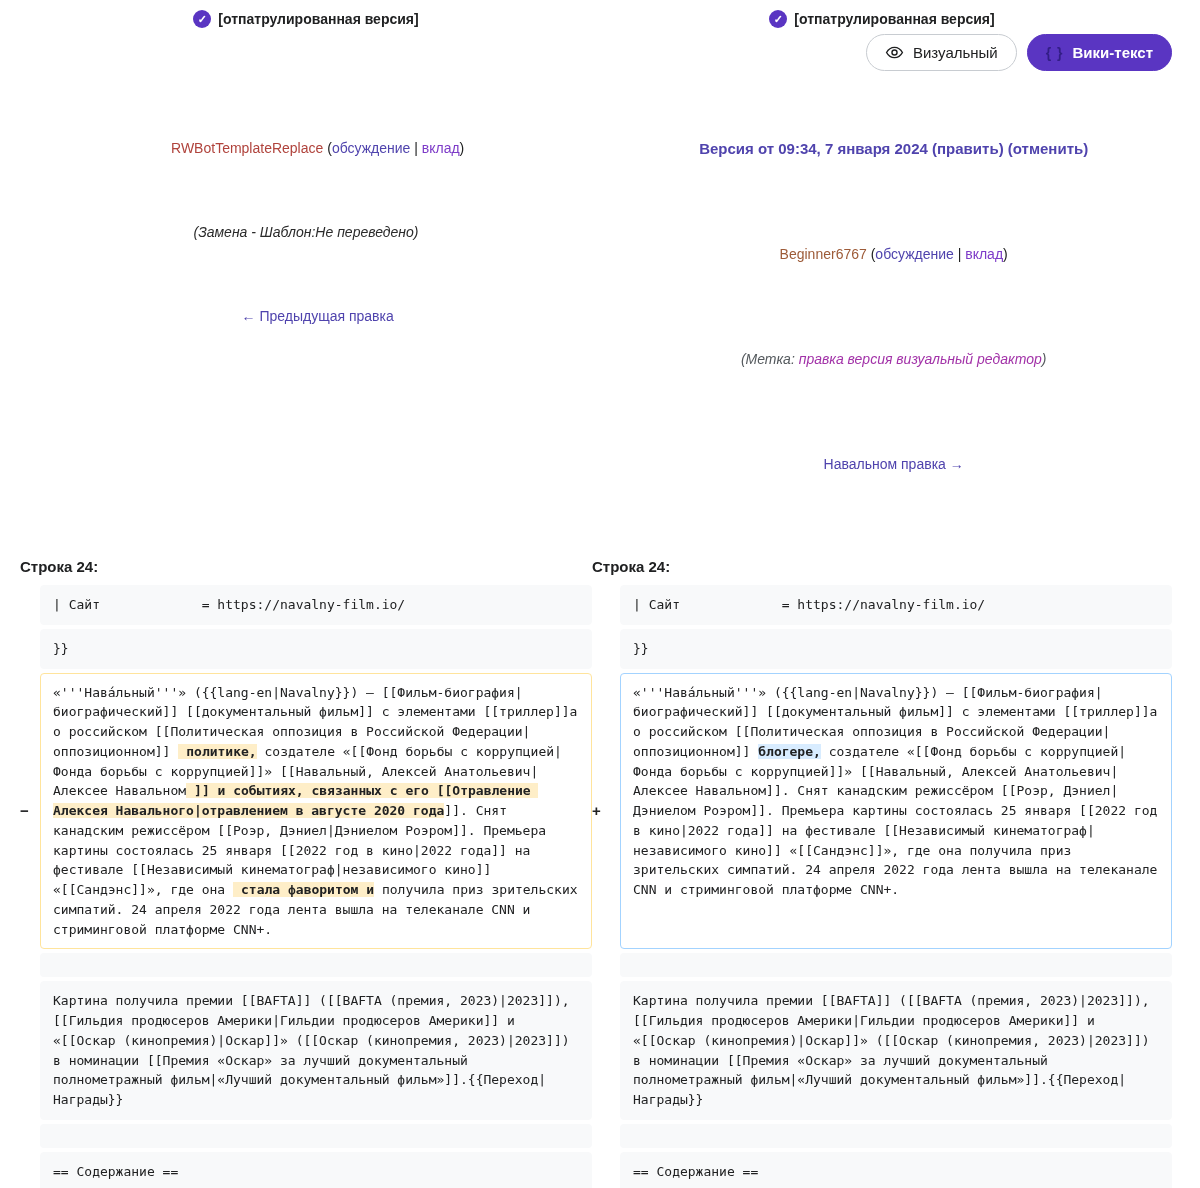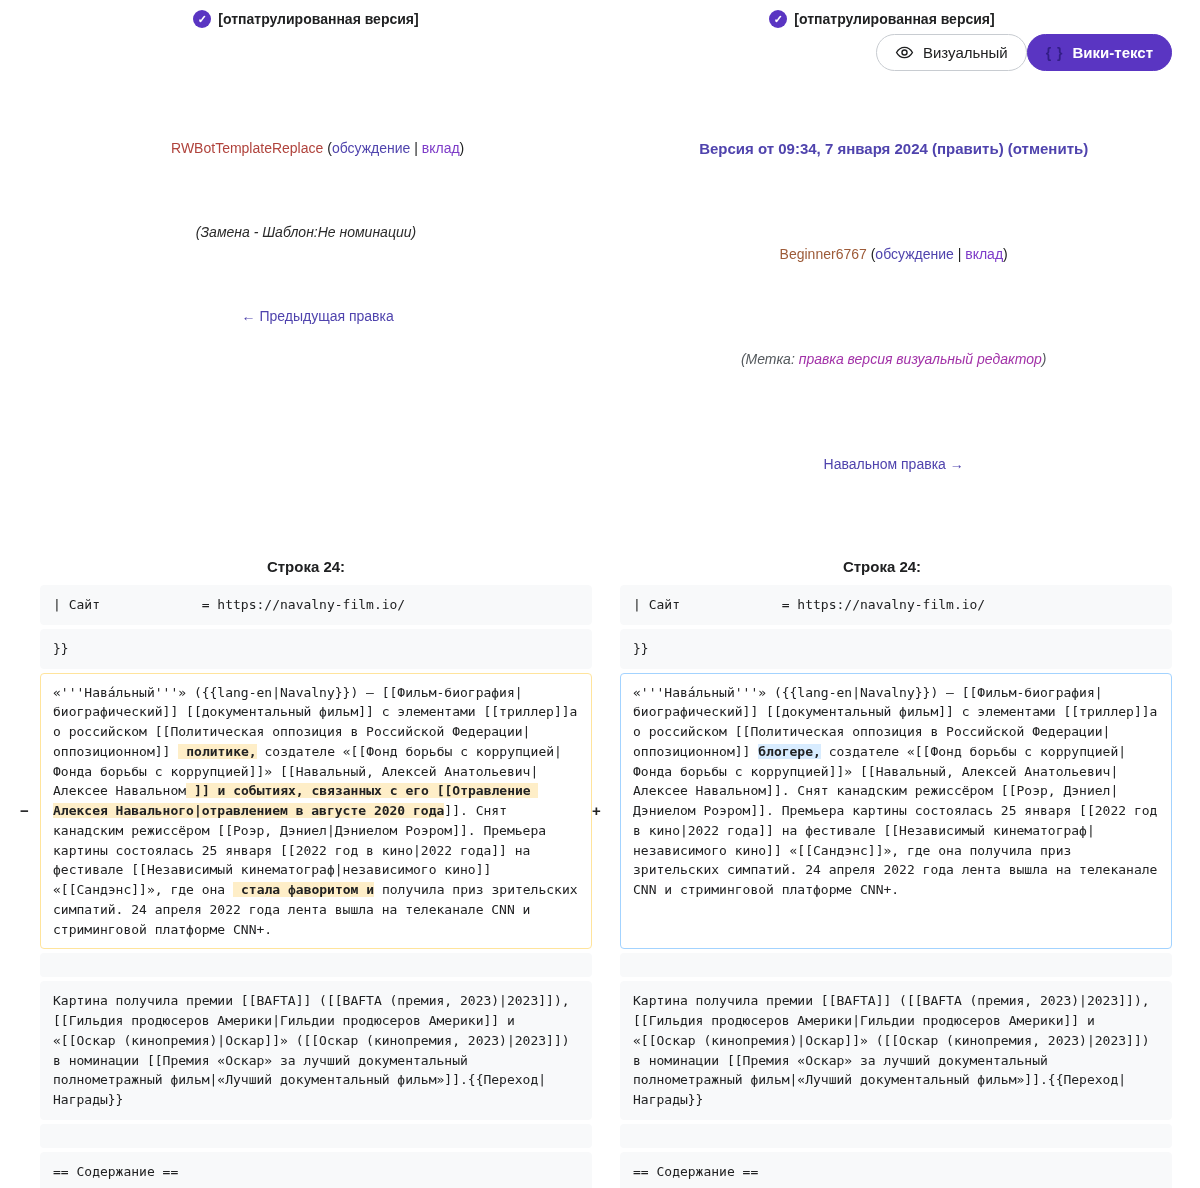--- a/index.html
+++ b/index.html
@@ -9,21 +9,21 @@
   }
   .grid{display:grid;grid-template-columns:20px 1fr 28px 1fr;padding:0 28px 0 20px;}
   .side{grid-column:span 2;}
   
   .patrol-row{margin-top:10px;}
   .patrol{display:flex;align-items:center;justify-content:center;gap:7px;font-weight:bold;font-size:14px;}
   .check{width:18px;height:18px;border-radius:50%;background:var(--accent,#5a3fbe);color:#fff;
     display:inline-flex;align-items:center;justify-content:center;font-size:11px;line-height:1;flex:0 0 auto;}
   
   .controls-row{margin:6px 0 4px;}
-  .controls{display:flex;justify-content:flex-end;align-items:center;}
+  .controls{display:flex;justify-content:flex-end;gap:10px;align-items:center;}
   .btn{display:inline-flex;align-items:center;gap:9px;border-radius:19px;height:37px;padding:0 18px;
     font-size:15px;font-family:"Liberation Sans",sans-serif;cursor:pointer;}
   .btn-visual{background:#fff;border:1px solid #c8ccd1;color:#202122;}
   .btn-wiki{background:var(--accent,#5a35c2);border:1px solid var(--accent,#5a35c2);color:#fff;font-weight:bold;}
   .braces{color:#321d85;font-weight:bold;letter-spacing:1px;font-size:14px;}
   .eye svg{display:block;}
   
   .headers-row{margin-top:4px;}
   .vheader{text-align:center;font-size:14px;line-height:21px;white-space:pre;}
   .h-line{white-space:pre;}
@@ -31,21 +31,21 @@
   .plink{color:var(--link,#5748bf);text-decoration:none;cursor:pointer;}
   .vlink{color:var(--linkviolet,#7d3bc8);text-decoration:none;cursor:pointer;}
   .redlink{color:var(--redlink,#b0433c);text-decoration:none;cursor:pointer;}
   .brownlink{color:var(--userlink,#9d5b38);text-decoration:none;cursor:pointer;}
   .maglink{color:var(--taglink,#a232a8);font-style:italic;text-decoration:none;cursor:pointer;}
   .comment{font-style:italic;color:#2a2a2a;}
   .tagpfx{font-style:italic;color:#54595d;}
   
   #diff{margin-top:10px;}
   .drow{display:grid;grid-template-columns:20px 1fr 28px 1fr;padding:0 28px 0 20px;margin-bottom:4px;align-items:stretch;}
-  .line-h{font-weight:bold;font-size:15px;margin:10px 0 6px;text-align:center;}
+  .line-h{font-weight:bold;font-size:15px;margin:10px 0 6px;}
   .mk{display:flex;align-items:center;font-size:15px;font-weight:bold;color:#202122;}
   .box{border-radius:4px;padding:9px 12px;font-family:"DejaVu Sans Mono",monospace;font-size:13px;
     line-height:1.52;white-space:pre-wrap;overflow-wrap:anywhere;background:#fff;height:100%;box-sizing:border-box;}
   .ctx{background:var(--ctxbg,#f8f9fa);border:1px solid var(--ctxbg,#f8f9fa);}
   .del{border:1px solid var(--delborder,#ffe49c);}
   .add{border:1px solid var(--addborder,#a3d3ff);}
   .hl-del{background:var(--delhl,#feeec8);font-weight:bold;padding-left:8px;}
   .hl-add{background:var(--addhl,#d8ecff);font-weight:bold;}
   .spacer{background:var(--ctxbg,#f8f9fa);border-radius:4px;height:24px;}
 </style>
@@ -80,21 +80,21 @@
       <span>Вики-текст</span>
     </button>
   </div>
 </div>
 
 <div class="grid headers-row">
   <div class="side vheader">
     <div class="h-line">
       <a class="redlink">RWBotTemplateReplace</a><span> (</span><a class="plink">обсуждение</a><span> | </span><a class="vlink">вклад</a><span>)</span>
     </div>
-    <div class="h-line comment">(Замена - Шаблон:Не номинации)</div>
+    <div class="h-line comment">(Замена - Шаблон:Не переведено)</div>
     <div class="h-line">
       <a class="plink">← Предыдущая правка</a>
     </div>
   </div>
   <div class="side vheader">
     <div class="h-line">
       <a class="title-link">Версия от 09:34, 7 января 2024</a><a class="title-link"> (править)</a><a class="title-link"> (отменить)</a>
     </div>
     <div class="h-line">
       <a class="brownlink">Beginner6767</a><span> (</span><a class="plink">обсуждение</a><span> | </span><a class="vlink">вклад</a><span>)</span>

